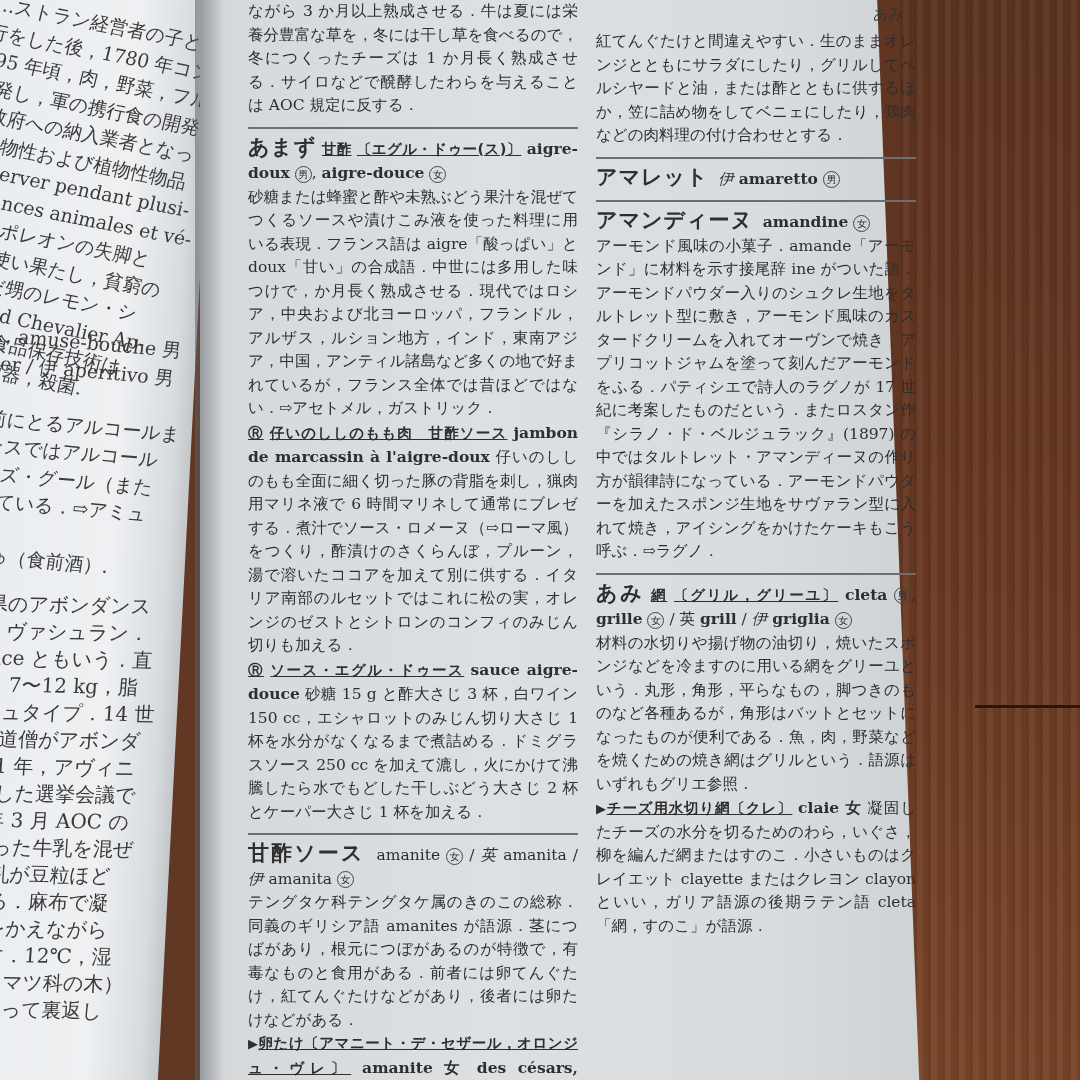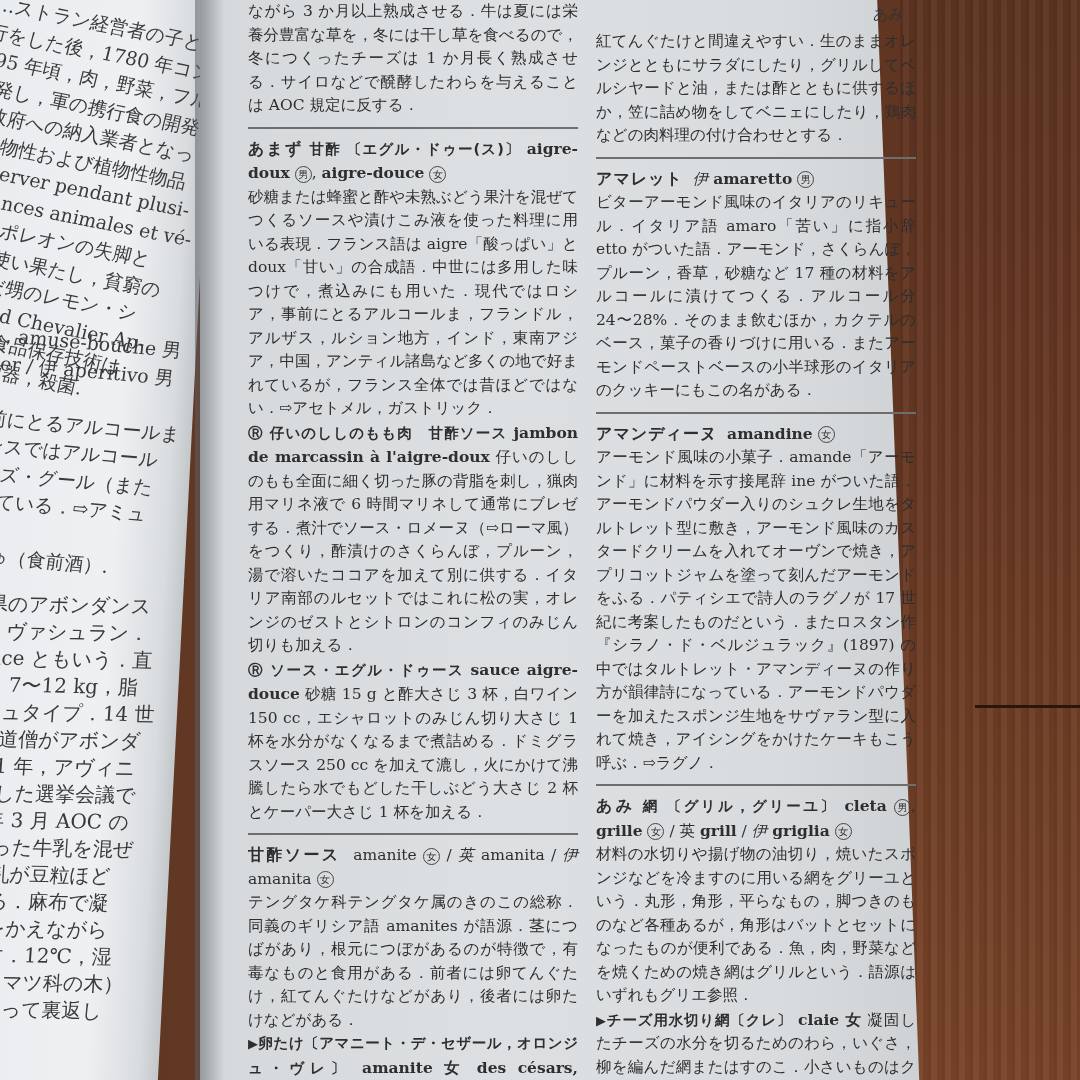--- a/index.html
+++ b/index.html
@@ -43,22 +43,22 @@
   }
   .spine-shadow {
     position:absolute; left:195px; top:0; width:30px; height:1080px;
     background: linear-gradient(90deg, rgba(90,95,100,0.55), rgba(150,155,160,0.0));
   }
 
   .col { position:absolute; font-size:15.5px; line-height:23.5px; color:#2e2e2e; }
   .col.l { left:248px; top:0px; width:330px; }
   .col.r { left:596px; top:30px; width:320px; }
   .col p { margin:0; text-align:justify; }
-  .hw { font-weight:bold; font-size:16px; font-family:Liberation Sans, sans-serif; letter-spacing:1px; }
-  .sub { font-weight:bold; font-family:"DejaVu Sans","Liberation Sans",sans-serif; font-size:14.5px; }
+  .hw { font-weight:bold; font-size:21px; font-family:Liberation Mono, monospace; letter-spacing:1px; }
+  .sub { font-weight:bold; font-family:"DejaVu Sans","Liberation Sans",sans-serif; font-size:14.5px;text-decoration:underline; }
   .lat { font-weight:bold; }
   .rule { height:2px; background:#6e6e6e; margin:9px 0 8px 0; }
   .entry { margin-bottom:2px; }
   .gender { display:inline-block; width:15px; height:15px; border:1px solid #444; border-radius:50%; font-size:10px; line-height:15px; text-align:center; vertical-align:middle; font-family:"DejaVu Sans",sans-serif; }
   .running-head { position:absolute; left:873px; top:5px; font-size:15px; font-family:"DejaVu Sans",sans-serif; color:#333; }
   .bullet { font-size:13px; }
 </style>
 </head>
 <body>
 
@@ -126,21 +126,21 @@
   <div class="entry">
     <p>
       <span class="hw">あまず</span>
       <span class="sub">甘酢</span>
       <span class="sub">〔エグル・ドゥー(ス)〕</span>
       <span class="lat">aigre-doux</span>
       <span class="gender">男</span>,
       <span class="lat">aigre-douce</span>
       <span class="gender">女</span>
     </p>
-    <p>砂糖または蜂蜜と酢や未熟ぶどう果汁を混ぜてつくるソースや漬けこみ液を使った料理に用いる表現．フランス語は aigre「酸っぱい」と doux「甘い」の合成語．中世には多用した味つけで，煮込みにも用いた．現代ではロシア，事前にとるアルコールま，フランドル，アルザス，ルション地方，インド，東南アジア，中国，アンティル諸島など多くの地で好まれているが，フランス全体では昔ほどではない．⇨アセトメル，ガストリック．</p>
+    <p>砂糖または蜂蜜と酢や未熟ぶどう果汁を混ぜてつくるソースや漬けこみ液を使った料理に用いる表現．フランス語は aigre「酸っぱい」と doux「甘い」の合成語．中世には多用した味つけで，か月長く熟成させる．現代ではロシア，中央および北ヨーロッパ，フランドル，アルザス，ルション地方，インド，東南アジア，中国，アンティル諸島など多くの地で好まれているが，フランス全体では昔ほどではない．⇨アセトメル，ガストリック．</p>
     <p>
       <span class="sub">Ⓡ</span>
       <span class="sub">仔いのししのもも肉　甘酢ソース</span>
       <span class="lat">jambon de marcassin à l'aigre-doux</span>
       <span>仔いのししのもも全面に細く切った豚の背脂を刺し，猟肉用マリネ液で 6 時間マリネして通常にブレゼする．煮汁でソース・ロメーヌ（⇨ローマ風）をつくり，酢漬けのさくらんぼ，プルーン，湯で溶いたココアを加えて別に供する．イタリア南部のルセットではこれに松の実，オレンジのゼストとシトロンのコンフィのみじん切りも加える．</span>
     </p>
     <p>
       <span class="sub">Ⓡ</span>
       <span class="sub">ソース・エグル・ドゥース</span>
       <span class="lat">sauce aigre-douce</span>
@@ -173,21 +173,20 @@
   <p>紅てんぐたけと間違えやすい．生のままオレンジとともにサラダにしたり，グリルしてベルシヤードと油，または酢とともに供するほか，笠に詰め物をしてベニェにしたり，鶏肉などの肉料理の付け合わせとする．</p>
   <div class="rule"></div>
 
   <div class="entry">
     <p>
       <span class="hw">アマレット</span>
       &nbsp;<i>伊</i>
       <span class="lat">amaretto</span>
       <span class="gender">男</span>
     </p>
-    <p>ビターアーモンド風味のイタリアのリキュール．イタリア語 amaro「苦い」に指小辞 etto がついた語．アーモンド，さくらんぼ，プルーン，香草，砂糖など 17 種の材料をアルコールに漬けてつくる．アルコール分 24〜28%．そのまま飲むほか，カクテルのベース，菓子の香りづけに用いる．またアーモンドペーストベースの小半球形のイタリアのクッキーにもこの名がある．</p>
   </div>
   <div class="rule"></div>
 
   <div class="entry">
     <p>
       <span class="hw">アマンディーヌ</span>
       &nbsp;<span class="lat">amandine</span>
       <span class="gender">女</span>
     </p>
     <p>アーモンド風味の小菓子．amande「アーモンド」に材料を示す接尾辞 ine がついた語．アーモンドパウダー入りのシュクレ生地をタルトレット型に敷き，アーモンド風味のカスタードクリームを入れてオーヴンで焼き，アプリコットジャムを塗って刻んだアーモンドをふる．パティシエで詩人のラグノが 17 世紀に考案したものだという．またロスタン作『シラノ・ド・ベルジュラック』(1897) の中ではタルトレット・アマンディーヌの作り方が韻律詩になっている．アーモンドパウダーを加えたスポンジ生地をサヴァラン型に入れて焼き，アイシングをかけたケーキもこう呼ぶ．⇨ラグノ．</p>

